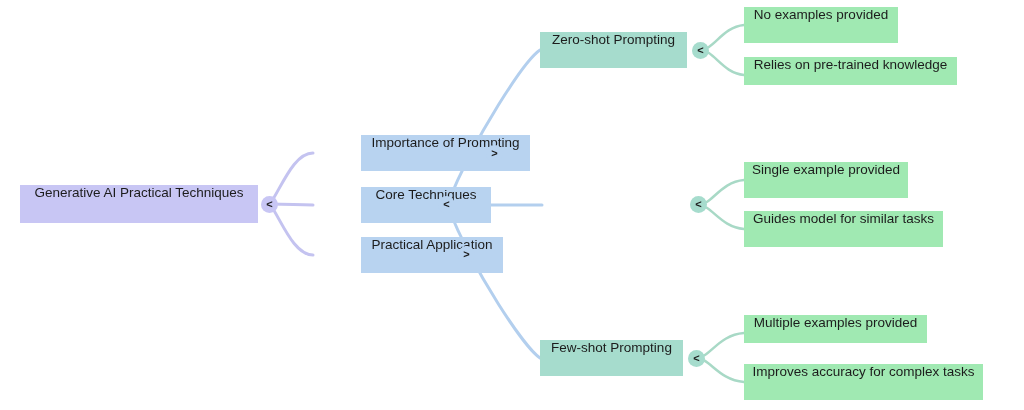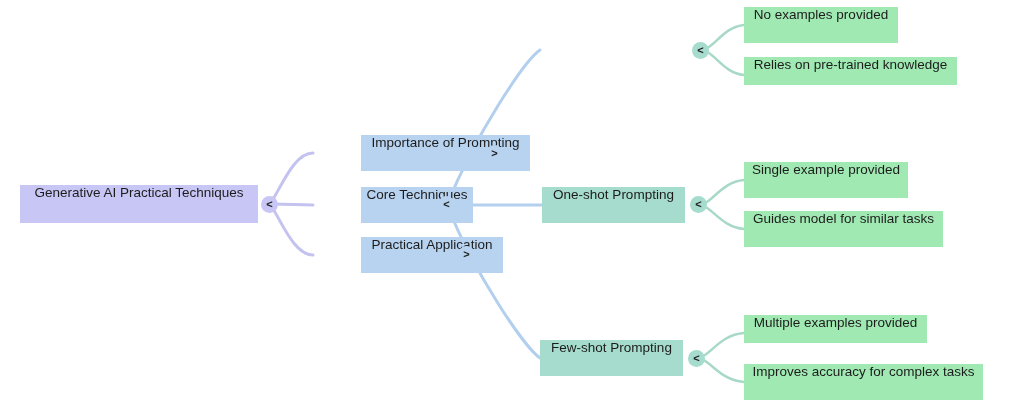--- a/index.html
+++ b/index.html
@@ -84,41 +84,41 @@
     <span>&lt;</span>
   </div>
 
   <div class="node node-branch" style="left:313px;top:135px;width:169px;height:36px">
     <span>Importance of Prompting</span>
   </div>
   <div class="toggle toggle-branch" style="left:486px;top:145px">
     <span>&gt;</span>
   </div>
 
-  <div class="node node-branch" style="left:313px;top:187px;width:112px;height:36px">
+  <div class="node node-branch" style="left:313px;top:187px;width:130px;height:36px">
     <span>Core Techniques</span>
   </div>
   <div class="toggle toggle-branch" style="left:438px;top:196px">
     <span>&lt;</span>
   </div>
 
   <div class="node node-branch" style="left:313px;top:237px;width:142px;height:36px">
     <span>Practical Application</span>
   </div>
   <div class="toggle toggle-branch" style="left:458px;top:246px">
     <span>&gt;</span>
   </div>
 
+  <div class="node node-technique" style="left:540px;top:32px;width:147px;height:36px">
+    <span>Zero-shot Prompting</span>
+  </div>
   <div class="toggle toggle-technique" style="left:692px;top:42px">
     <span>&lt;</span>
   </div>
 
-  <div class="node node-technique" style="left:542px;top:187px;width:143px;height:36px">
-    <span>One-shot Prompting</span>
-  </div>
   <div class="toggle toggle-technique" style="left:690px;top:196px">
     <span>&lt;</span>
   </div>
 
   <div class="node node-technique" style="left:540px;top:340px;width:143px;height:36px">
     <span>Few-shot Prompting</span>
   </div>
   <div class="toggle toggle-technique" style="left:688px;top:350px">
     <span>&lt;</span>
   </div>

